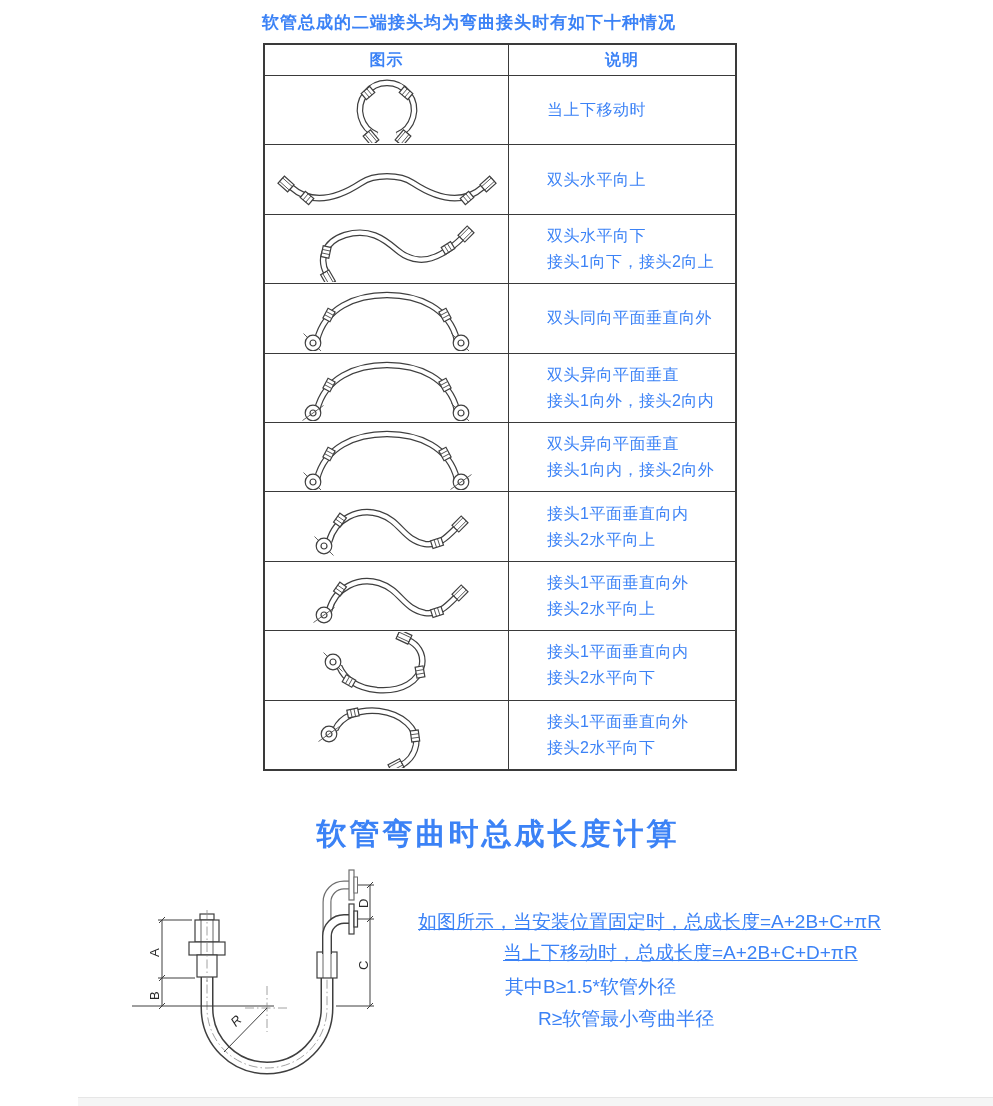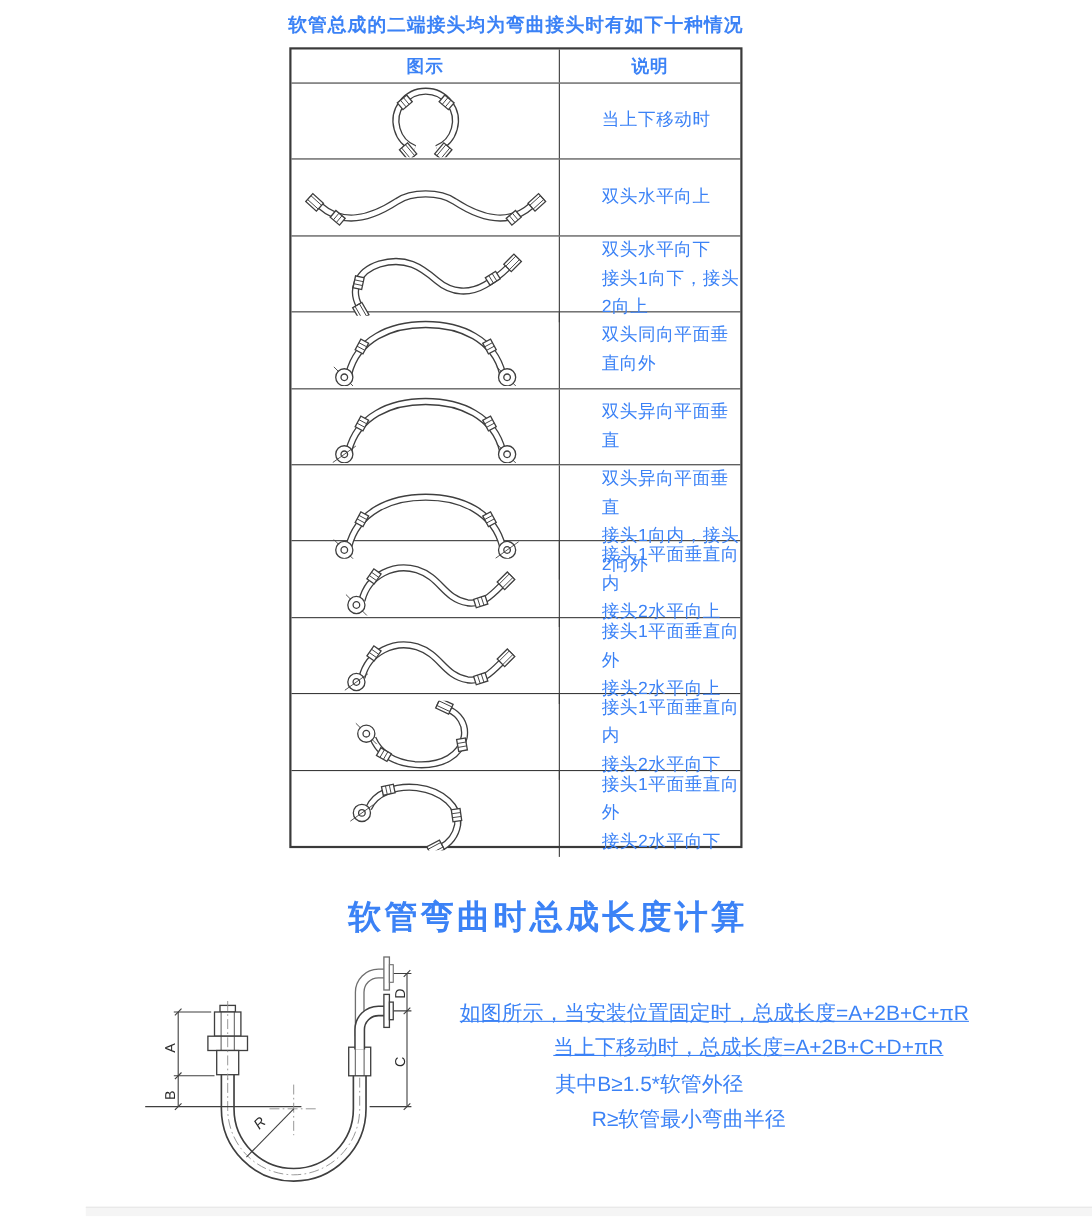--- a/index.html
+++ b/index.html
@@ -1,21 +1,21 @@
 <!DOCTYPE html>
 <html><head>
 <meta charset="utf-8">
 <style>
   html,body{margin:0;padding:0;background:#fff;}
   .page{position:relative;width:993px;height:1106px;background:#ffffff;overflow:hidden;
         font-family:"Liberation Sans","DejaVu Sans",sans-serif;color:#3b82f6;}
   .doc-title{position:absolute;top:11px;left:0;width:938px;text-align:center;
              font-size:17px;font-weight:700;letter-spacing:1px;}
   
-  .tbl{position:absolute;left:263px;top:43px;width:412px;border:2px solid #3a3a3a;box-sizing:border-box;}
+  .tbl{position:absolute;left:263px;top:43px;width:474px;border:2px solid #3a3a3a;box-sizing:border-box;}
   .thead{display:grid;grid-template-columns:244px 1fr;height:30px;}
   .thead>div{display:flex;align-items:center;justify-content:center;font-weight:700;font-size:16px;letter-spacing:1px;}
   .thead>div:first-child{border-right:1.5px solid #3a3a3a;}
   .trow{display:grid;grid-template-columns:244px 1fr;height:68.4px;border-top:1.5px solid #3a3a3a;}
   .cell-ill{display:flex;align-items:center;justify-content:center;border-right:1.5px solid #3a3a3a;}
   .cell-desc{display:flex;flex-direction:column;justify-content:center;padding-left:38px;
              font-size:16px;line-height:26px;letter-spacing:0.5px;}
   svg.hose{width:240px;height:66px;}
   
   .t-out{fill:none;stroke:#3f3f3f;stroke-width:6.6;}
@@ -155,20 +155,21 @@
           <path class="t-out" d="M50,55 C58,23 88,10 120,10 C152,10 182,23 190,55"></path>
           <path class="t-in" d="M50,55 C58,23 88,10 120,10 C152,10 182,23 190,55"></path>
           <use href="#fer" transform="translate(62,30) rotate(-62)"></use>
           <use href="#fer" transform="translate(178,30) rotate(62)"></use>
           <use href="#flangeX" transform="translate(46,58)"></use>
           <use href="#flange" transform="translate(194,58)"></use>
         </svg>
       </div>
       <div class="cell-desc">
         <span>双头异向平面垂直</span>
+        <span>接头1向外，接头2向内</span>
       </div>
     </div>
 
     <div class="trow">
       <div class="cell-ill">
         <svg class="hose" viewBox="0 0 240 66">
           <path class="t-out" d="M50,55 C58,23 88,10 120,10 C152,10 182,23 190,55"></path>
           <path class="t-in" d="M50,55 C58,23 88,10 120,10 C152,10 182,23 190,55"></path>
           <use href="#fer" transform="translate(62,30) rotate(-62)"></use>
           <use href="#fer" transform="translate(178,30) rotate(62)"></use>

